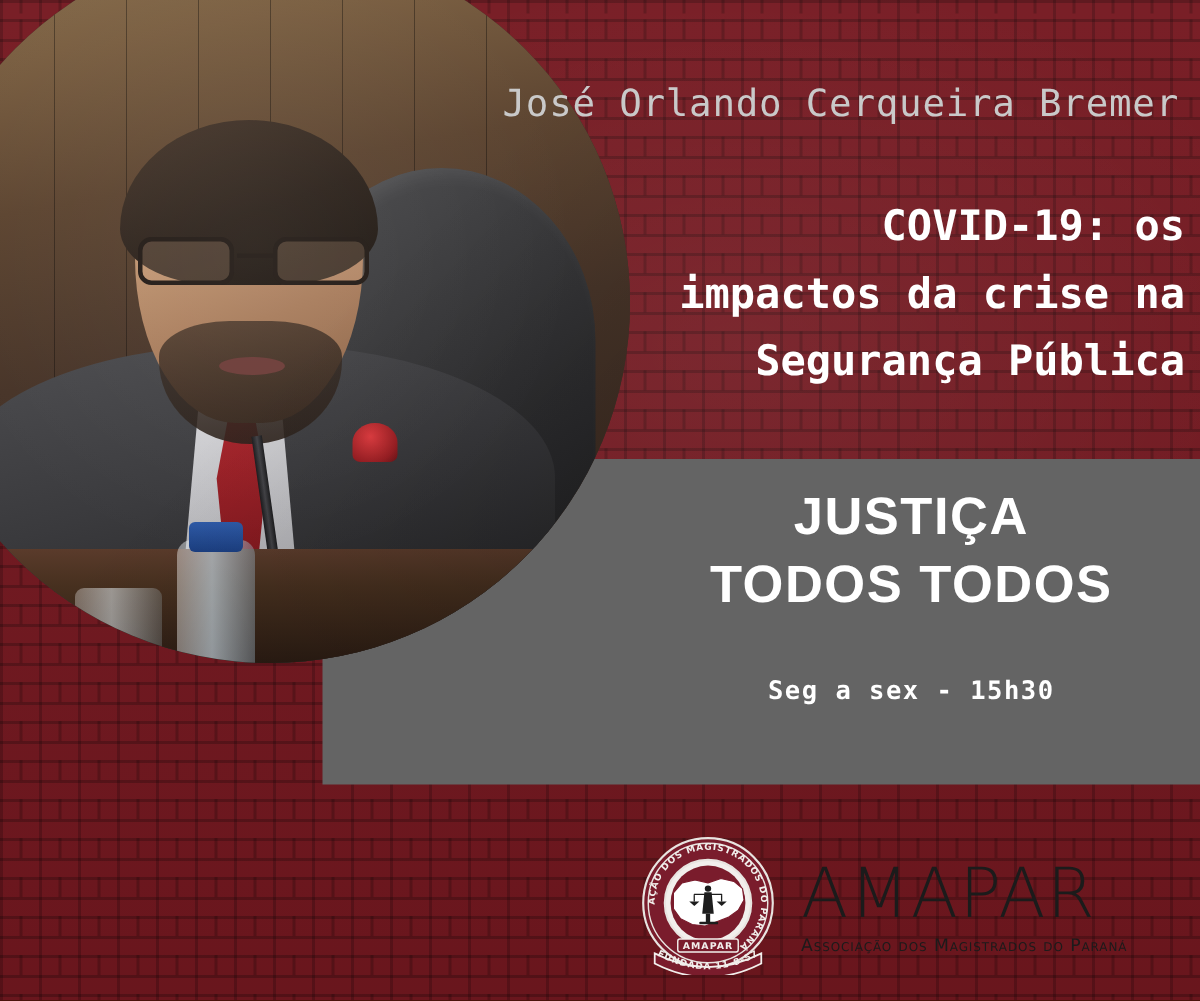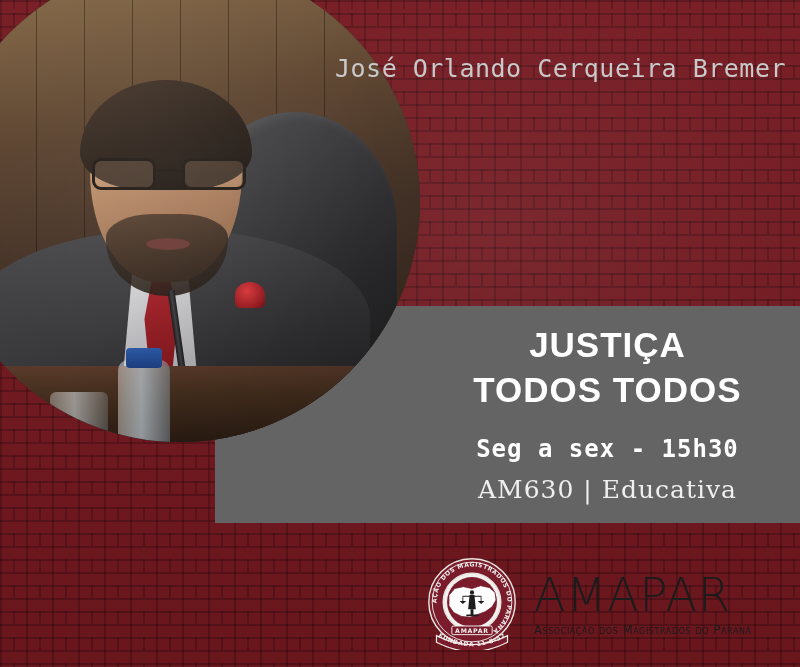--- a/index.html
+++ b/index.html
@@ -262,26 +262,26 @@
     font-weight:bold;
     font-size:35px;
     line-height:45px;
     color:#ffffff;
     letter-spacing:1px;
   }
   .program-name div{ white-space:nowrap; }
 
   .schedule{
     position:absolute;
-    left:415px; top:435px;
+    left:415px; top:451px;
     width:385px;
     text-align:center;
     font-family:"DejaVu Sans Mono", monospace;
     font-weight:bold;
-    font-size:24px;
+    font-size:17px;
     color:#ffffff;
     letter-spacing:1px;
     white-space:nowrap;
   }
   .station{
     position:absolute;
     left:415px; top:475px;
     width:385px;
     text-align:center;
     font-family:"DejaVu Serif", serif;
@@ -356,28 +356,32 @@
     <div class="table-front"></div>
     <div class="bottle"></div>
     <div class="bottle-cap"></div>
     <div class="glass"></div>
 
     <div class="photo-shade"></div>
   </div>
 
   <div class="speaker-name">José Orlando Cerqueira Bremer</div>
 
+  <div class="talk-title">
+    <div>COVID-19: os</div>
+    <div>impactos da crise na</div>
+    <div>Segurança Pública</div>
+  </div>
 
   <div class="program-name">
     <div>JUSTIÇA</div>
     <div>TODOS TODOS</div>
   </div>
 
   <div class="schedule">Seg a sex - 15h30</div>
-  <div class="station">AM630 | Educativa</div>
 
   <div class="logo-row">
 
     <svg class="seal" viewBox="0 0 200 200">
       <defs>
         <path id="ringPath" d="M100,100 m-74,0 a74,74 0 1,1 148,0 a74,74 0 1,1 -148,0"></path>
       </defs>
       <circle cx="100" cy="100" r="90" fill="#7a1c2c"></circle>
       <circle cx="100" cy="100" r="90" fill="none" stroke="#e8e4e0" stroke-width="3"></circle>
       <circle cx="100" cy="100" r="83" fill="none" stroke="#e8e4e0" stroke-width="2"></circle>

